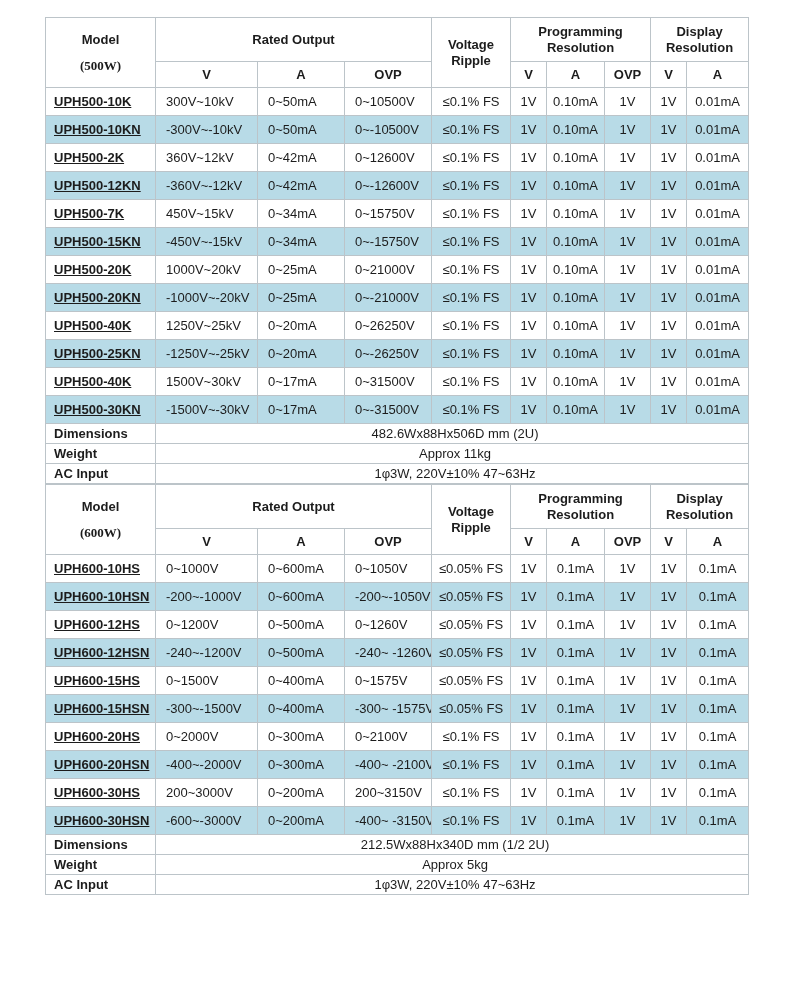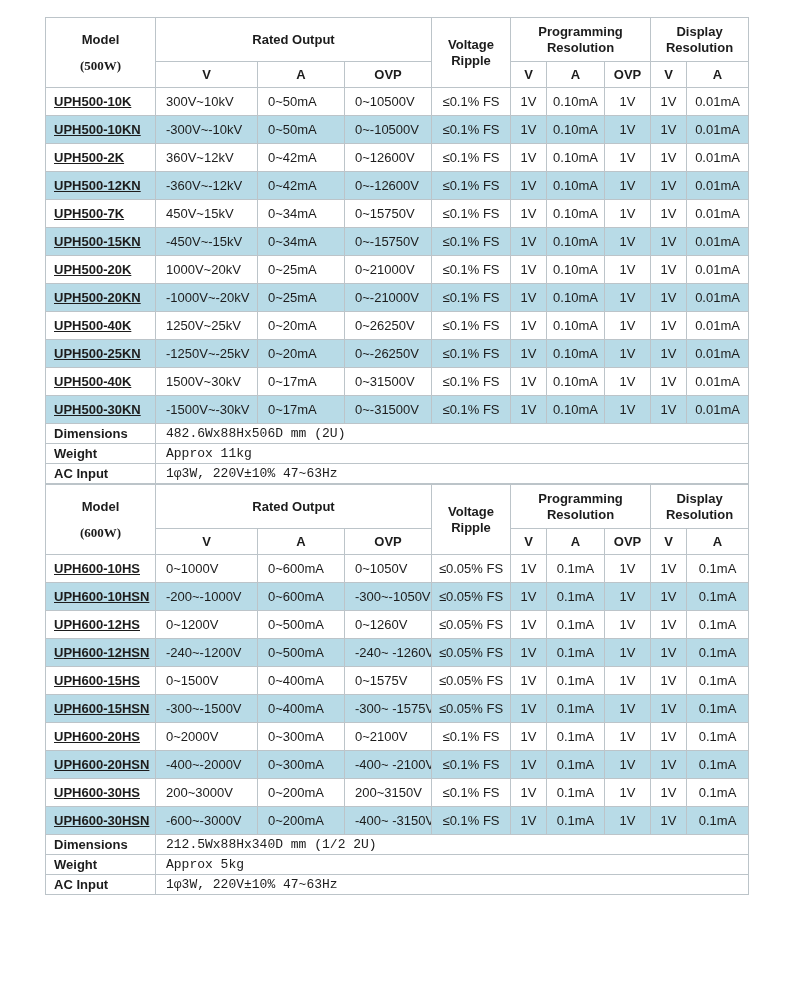--- a/index.html
+++ b/index.html
@@ -52,23 +52,22 @@
   tbody tr.stripe td { background: #b8dbe7; }
   th.model-h div.line2 { margin-top: 11px; font-family: Liberation Serif, serif; }
   th .twoline { line-height: 1.18; }
   tbody tr.info td { height: 16px; background: #ffffff; }
   tbody tr.info td.info-label {
     font-weight: bold;
     text-align: left;
     padding-left: 8px;
   }
   tbody tr.info td.info-value {
-    text-align: left;
+    text-align: center;
     padding-left: 10px;
-    font-family: Liberation Mono, monospace;
   }
 </style>
 </head>
 <body>
 
 <div class="page">
 
   <table class="spec">
     <colgroup>
       <col style="width:110px">
@@ -341,21 +340,21 @@
           <td>1V</td>
           <td>0.1mA</td>
           <td>1V</td>
           <td>1V</td>
           <td>0.1mA</td>
         </tr>
         <tr class="stripe">
           <td class="model-cell">UPH600-10HSN</td>
           <td class="left-cell">-200~-1000V</td>
           <td class="left-cell">0~600mA</td>
-          <td class="left-cell">-300~-1050V</td>
+          <td class="left-cell">-200~-1050V</td>
           <td>≤0.05% FS</td>
           <td>1V</td>
           <td>0.1mA</td>
           <td>1V</td>
           <td>1V</td>
           <td>0.1mA</td>
         </tr>
         <tr>
           <td class="model-cell">UPH600-12HS</td>
           <td class="left-cell">0~1200V</td>

